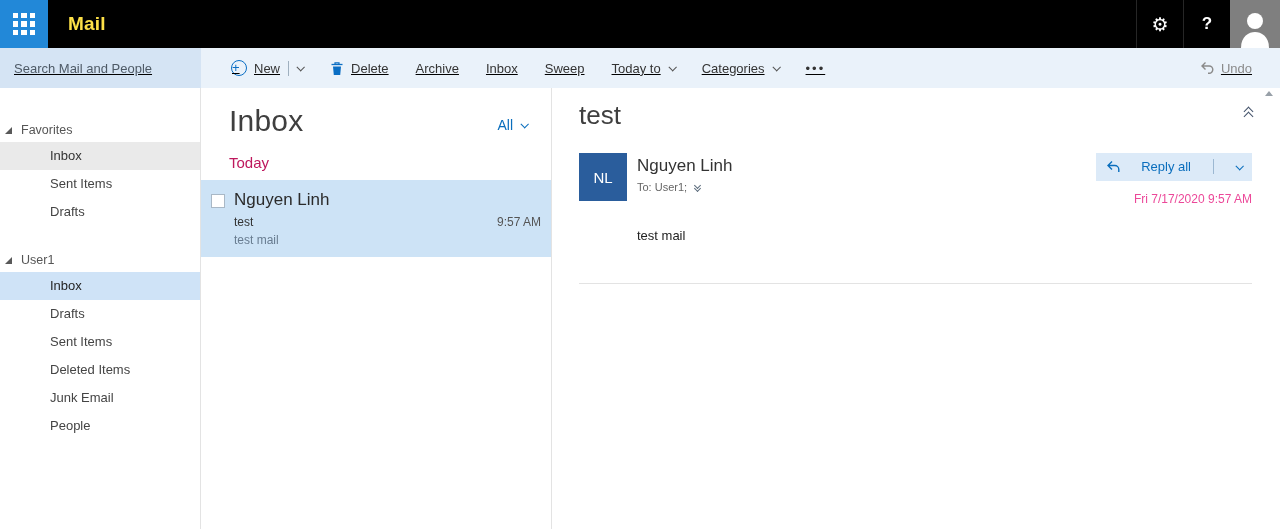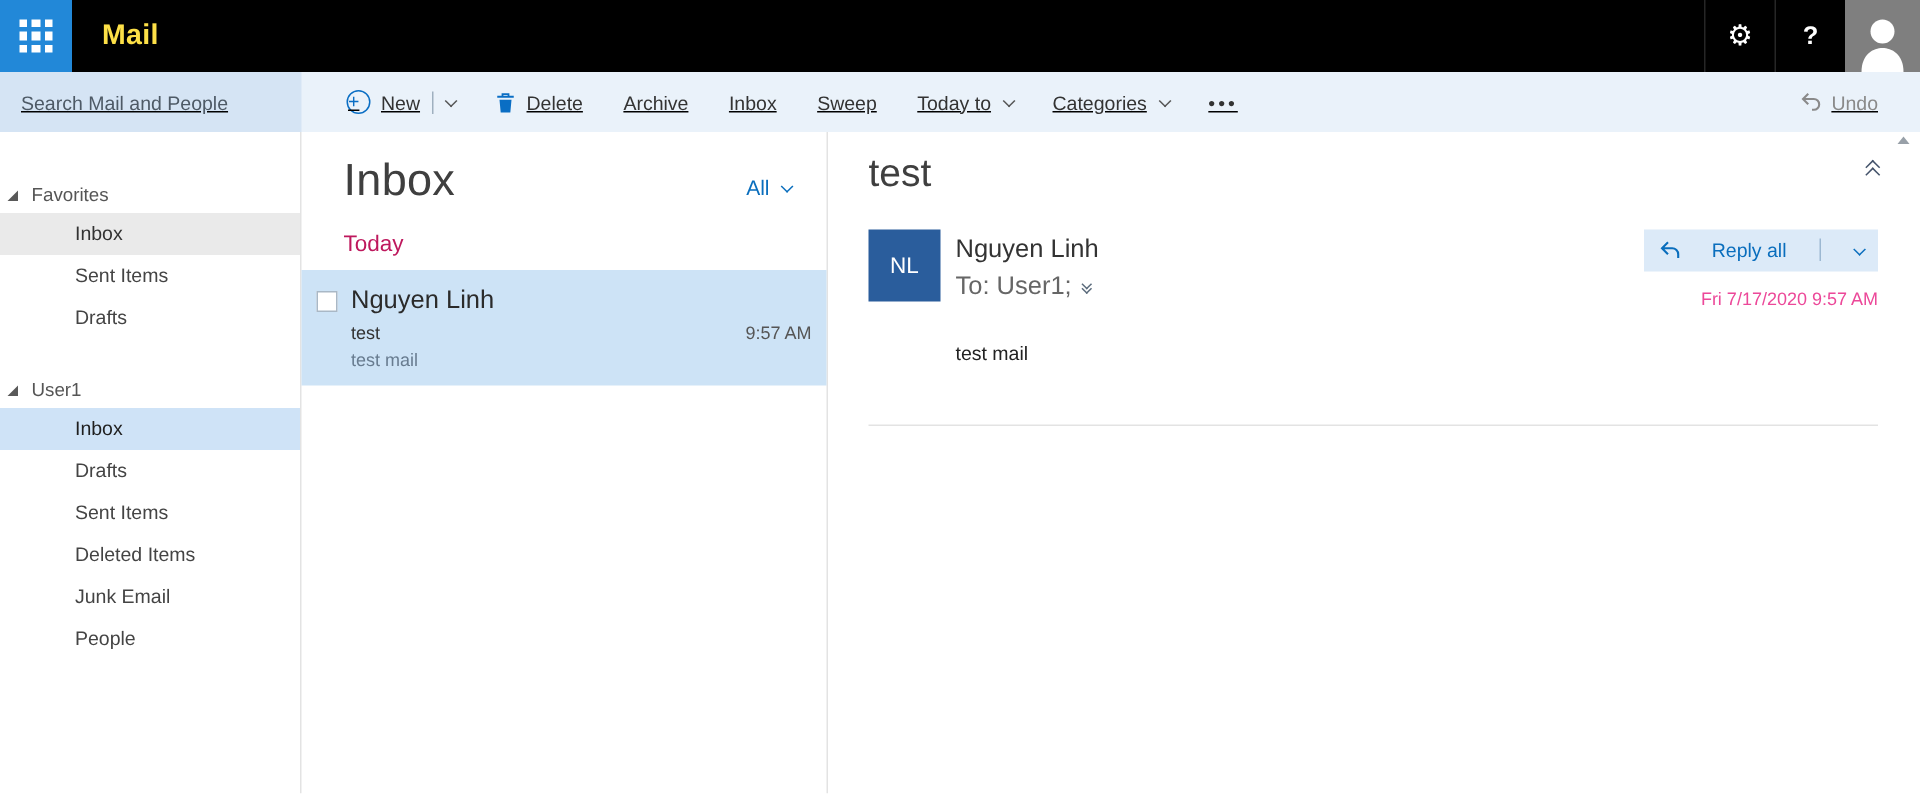--- a/index.html
+++ b/index.html
@@ -65,21 +65,21 @@
   .rp-subject { font-size:26px; font-weight:300; color:#3f3f3f; flex:1; }
   .collapse-btn { margin-top:8px; cursor:pointer; display:flex; flex-direction:column; align-items:center; }
   .dchev-up i { display:block; width:7px; height:7px; border-left:1.8px solid #44536b; border-top:1.8px solid #44536b; transform:rotate(45deg); }
   .dchev-up i + i { margin-top:-2px; }
   .dchev-down i { display:block; width:5px; height:5px; border-right:1.4px solid #5b6b7c; border-bottom:1.4px solid #5b6b7c; transform:rotate(45deg); }
   .dchev-down i + i { margin-top:-2px; }
   .rp-msg { margin-top:22px; display:flex; align-items:flex-start; }
   .avatar { width:48px; height:48px; background:#2a5d9c; color:#fff; font-size:15px; display:flex; align-items:center; justify-content:center; flex:0 0 48px; cursor:pointer; }
   .rp-from { margin-left:10px; flex:1; min-width:0; }
   .rp-name { font-size:17px; font-weight:400; color:#333; margin-top:3px; cursor:pointer; }
-  .rp-to { font-size:17px; color:#666; margin-top:5px; display:flex; align-items:center; gap:8px; }
+  .rp-to { font-size:11px; color:#666; margin-top:5px; display:flex; align-items:center; gap:8px; }
   .rp-right { text-align:right; flex:0 0 auto; }
   .replyall-btn { display:inline-flex; gap:20px; align-items:center; background:#dceaf8; color:#0a6ebd; font-size:13px; padding:6px 10px 7px; cursor:pointer; }
   .replyall-btn .pipe-sep { background:#9cb8d2; margin:0 2px; }
   .rp-date { font-size:12px; color:#ec4899; margin-top:11px; }
   .rp-body { margin:22px 0 0 58px; font-size:13px; color:#222; }
   .rp-divider { border:none; border-top:1px solid #e3e3e3; margin-top:40px; }
 
   .scroll-arrow { position:absolute; top:3px; right:7px; width:0; height:0; border-left:4px solid transparent; border-right:4px solid transparent; border-bottom:5px solid #98a0a8; cursor:pointer; }
 
   svg { display:block; }

